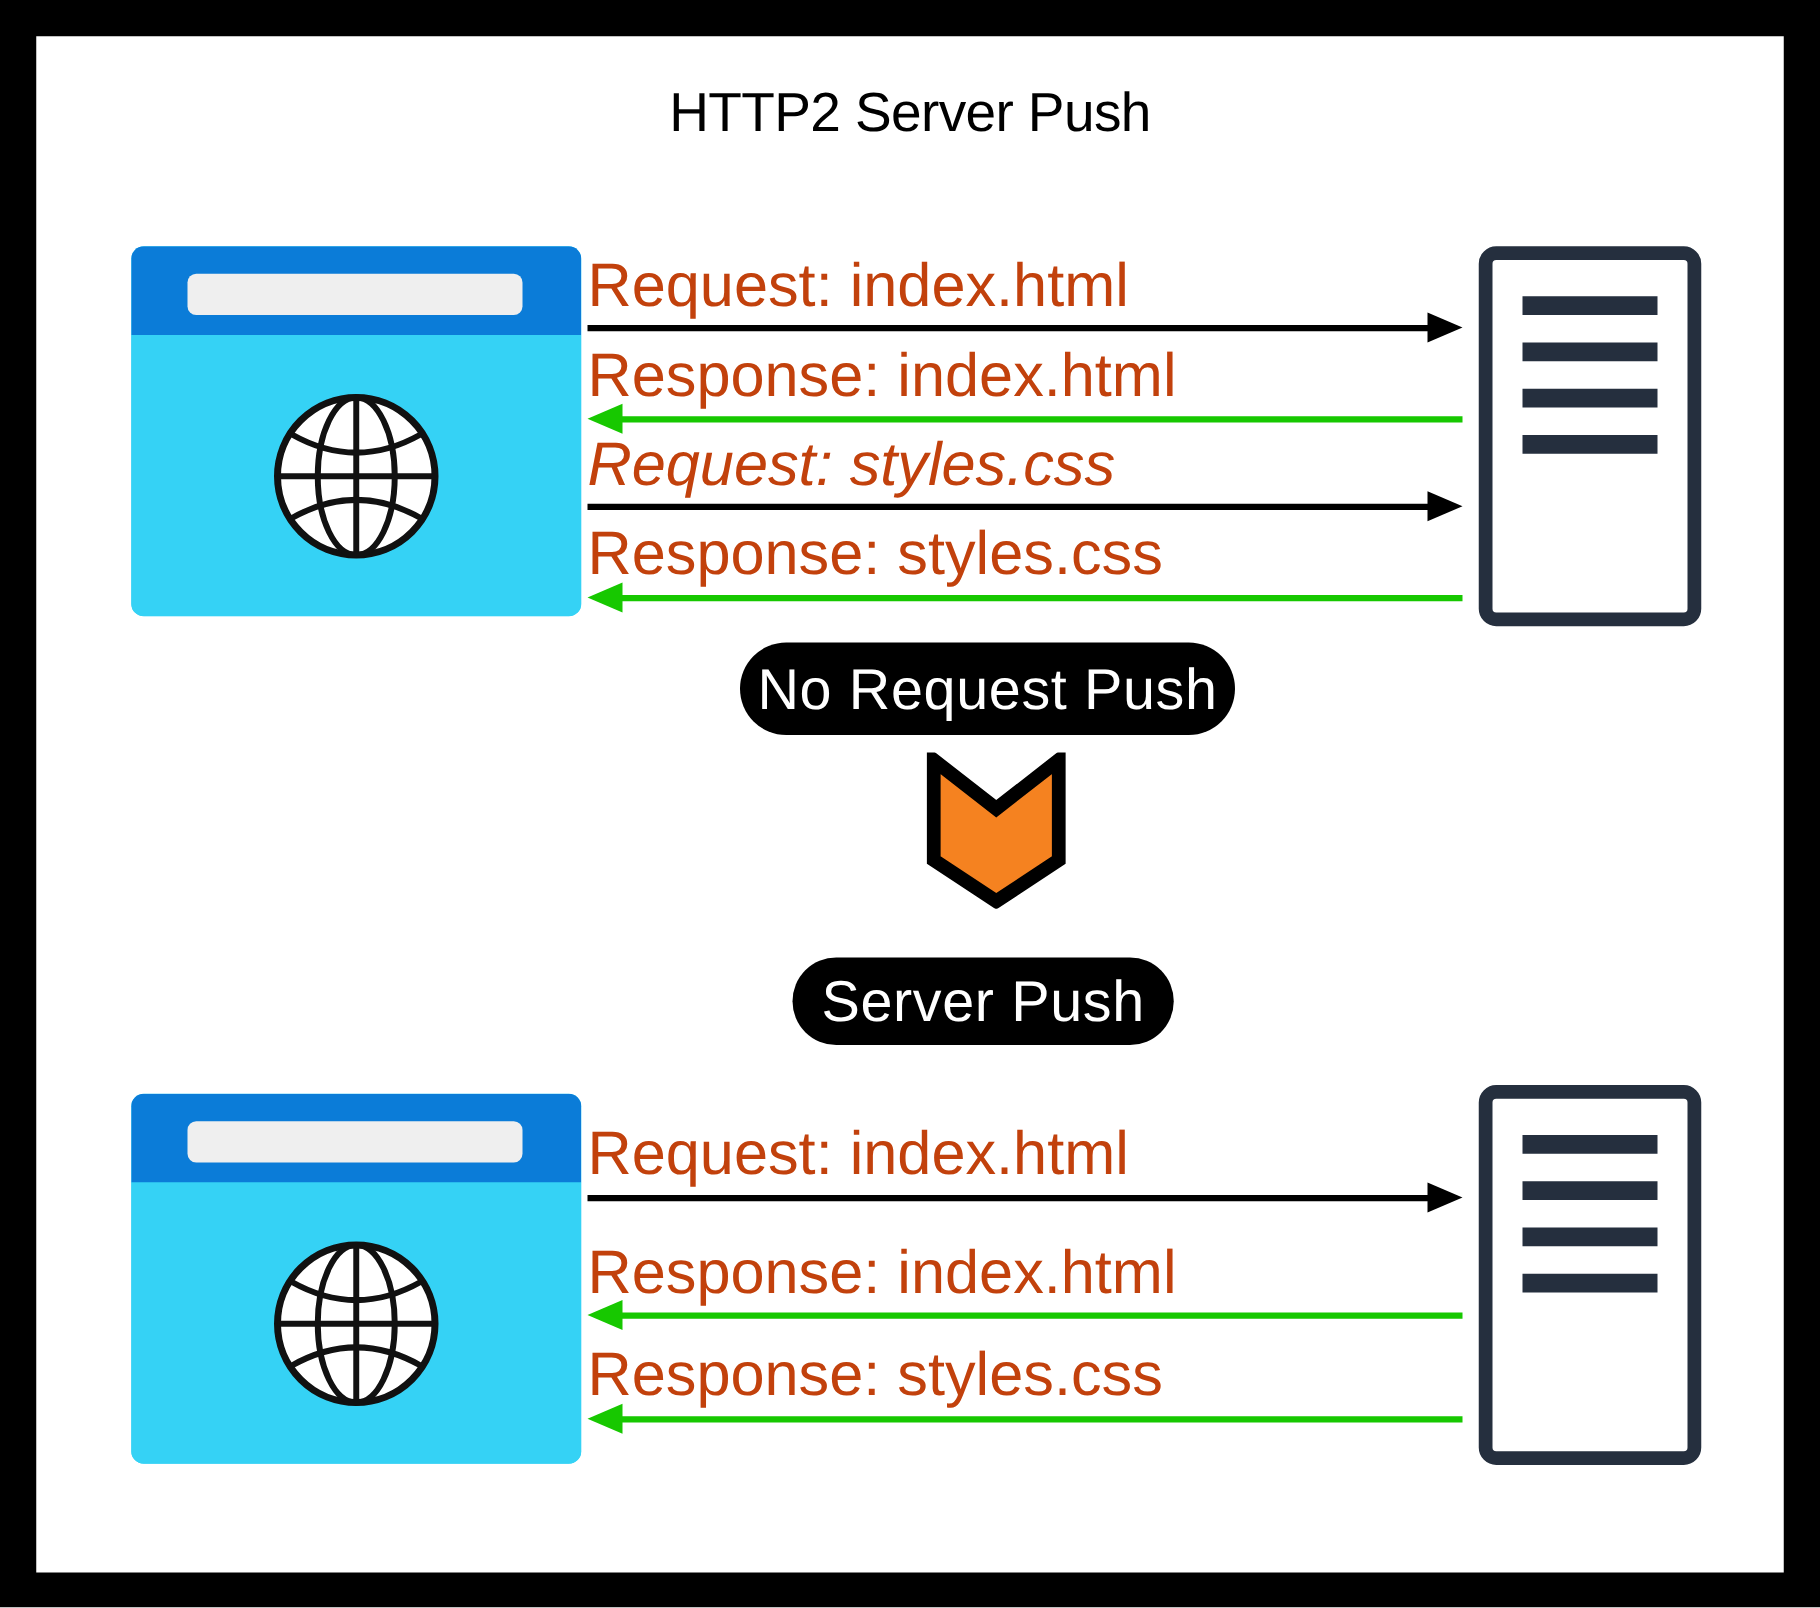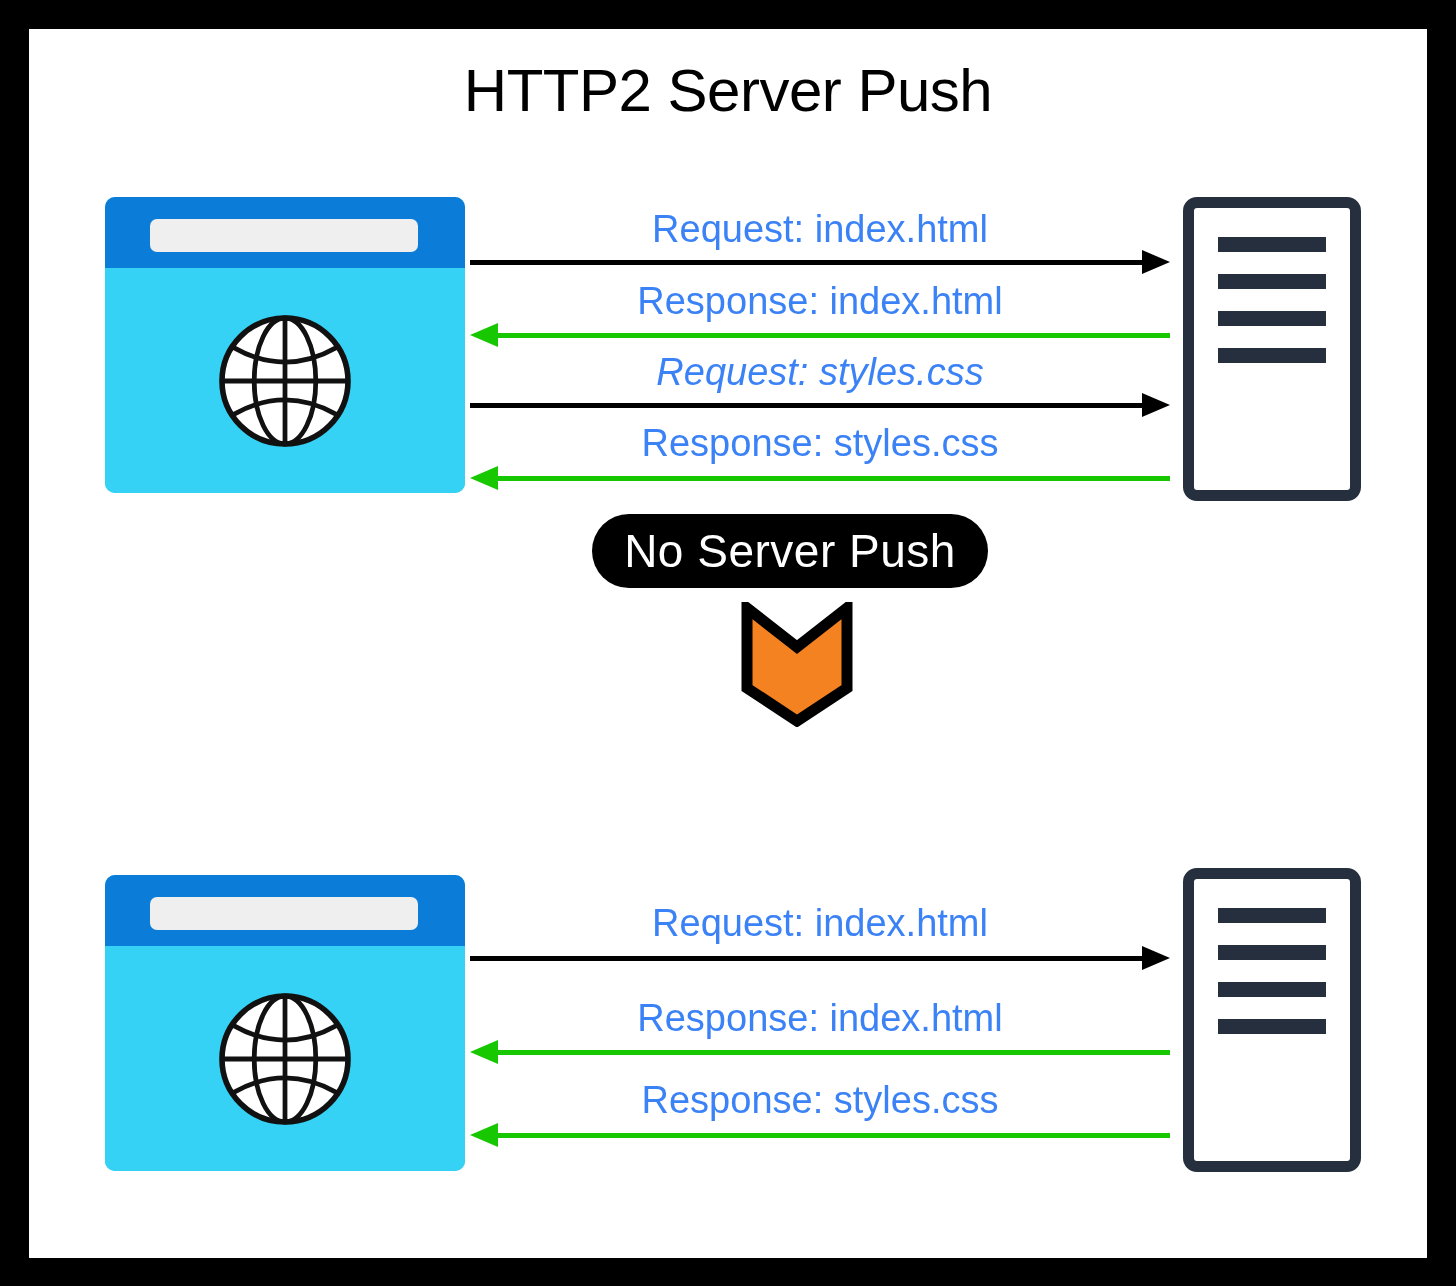--- a/index.html
+++ b/index.html
@@ -29,21 +29,21 @@
     background: #ffffff;
   }
 
   
   .title {
     position: absolute;
     left: 0;
     top: 22px;
     width: 1398px;
     text-align: center;
-    font-size: 60px;
+    font-size: 44px;
     line-height: 80px;
     color: #000000;
     font-weight: 400;
     letter-spacing: -0.5px;
     white-space: nowrap;
   }
 
   
   .browser {
     position: absolute;
@@ -143,24 +143,24 @@
     background: #000000;
   }
   .arrow.left .arrow-line {
     left: 20px;
     right: 0;
     background: #17C800;
   }
 
   .arrow-label {
     position: absolute;
-    text-align: center;
-    font-size: 38px;
+    text-align: left;
+    font-size: 49px;
     line-height: 44px;
-    color: #3b82f6;
+    color: #c2410c;
     white-space: nowrap;
   }
 
   
   .pill {
     position: absolute;
     background: #000000;
     color: #ffffff;
     border-radius: 999px;
     text-align: center;
@@ -227,26 +227,27 @@
       <div class="arrow-line"></div>
       <div class="arrow-head"></div>
     </div>
 
     <div class="arrow-label" style="left:441px; top:392px; width:700px;">Response: styles.css</div>
     <div class="arrow left" style="left:441px; top:437px; width:700px;">
       <div class="arrow-line"></div>
       <div class="arrow-head"></div>
     </div>
 
-    <div class="pill" style="left:563px; top:485px; width:396px; height:74px;">No Server Push</div>
+    <div class="pill" style="left:563px; top:485px; width:396px; height:74px;">No Request Push</div>
 
     <svg class="chevron" style="left:710px; top:573px;" width="116" height="125" viewBox="0 0 116 125">
       <path d="M8 6 L8 86 L58 119 L108 86 L108 6 L58 45 Z" fill="#F58220" stroke="#000000" stroke-width="11" stroke-linejoin="miter"></path>
     </svg>
 
+    <div class="pill" style="left:605px; top:737px; width:305px; height:70px;">Server Push</div>
 
     <div class="browser" style="left:76px; top:846px;">
       <div class="browser-titlebar">
         <div class="browser-addressbar"></div>
       </div>
       <div class="browser-body">
         <svg class="globe" viewBox="0 0 100 100">
           <circle cx="50" cy="50" r="45" fill="#ffffff" stroke="#111111" stroke-width="4"></circle>
           <line x1="50" y1="5" x2="50" y2="95" stroke="#111111" stroke-width="3.4"></line>
           <line x1="5" y1="50" x2="95" y2="50" stroke="#111111" stroke-width="3.4"></line>

